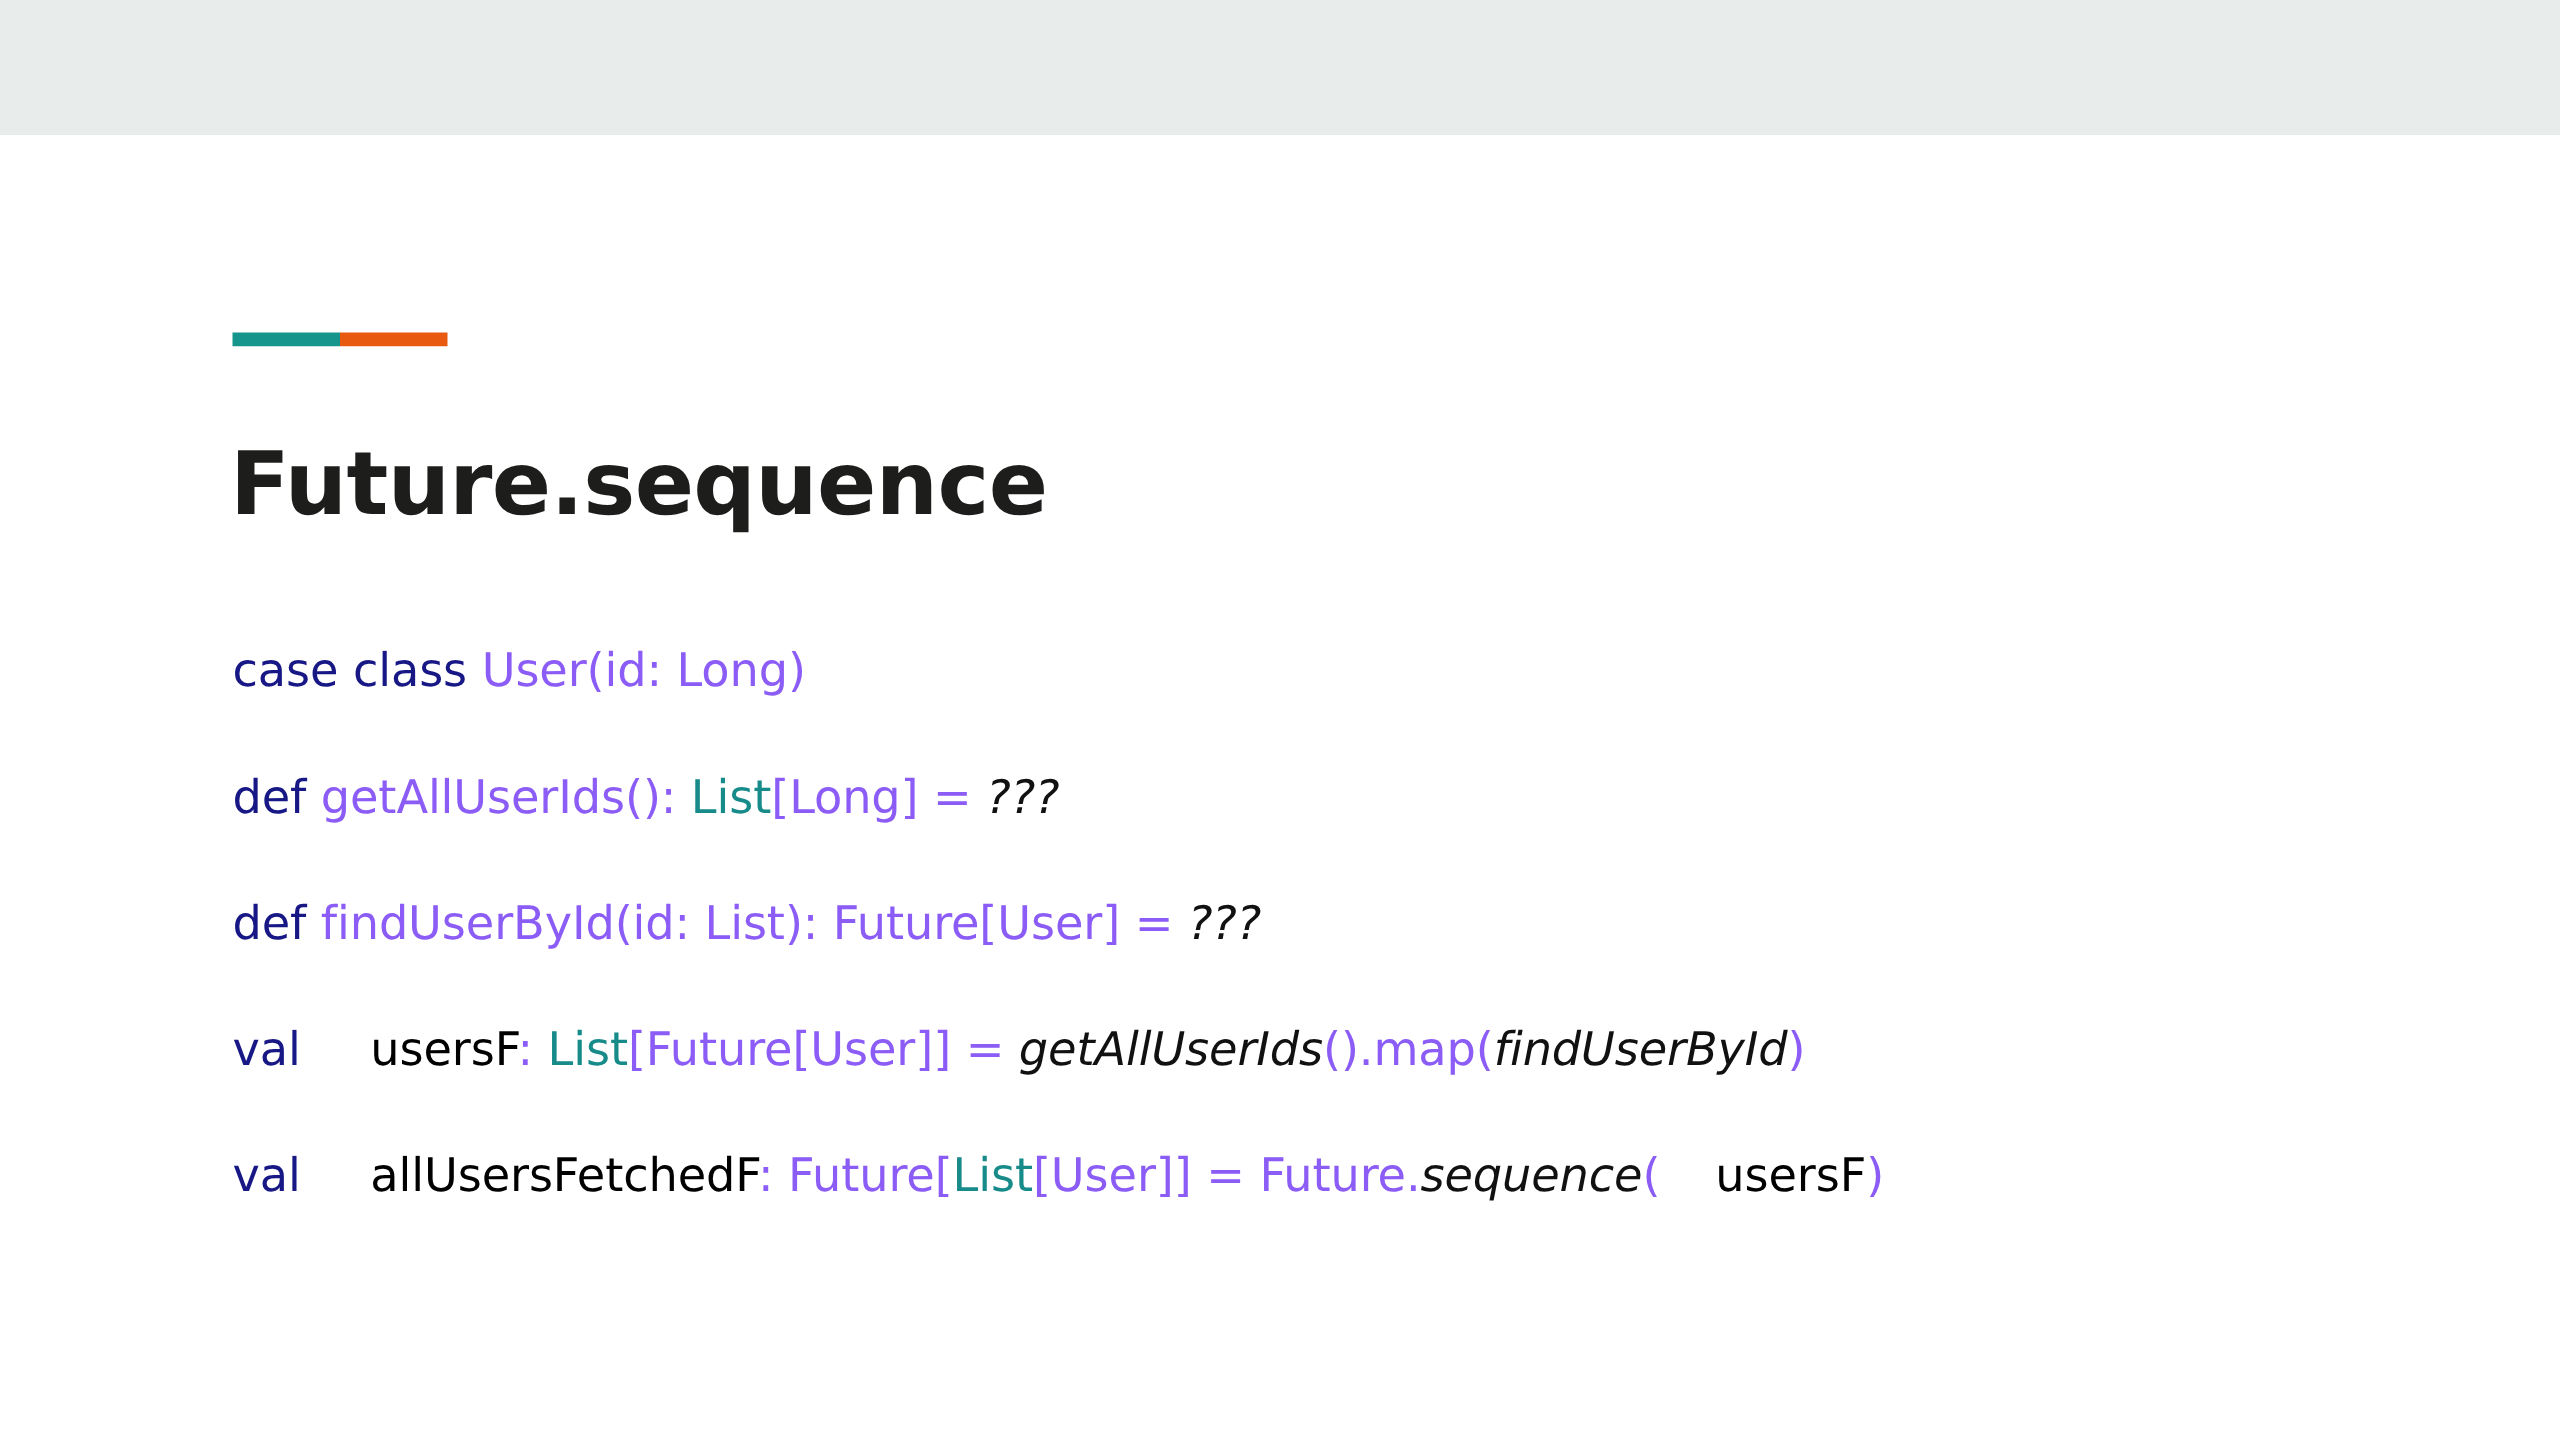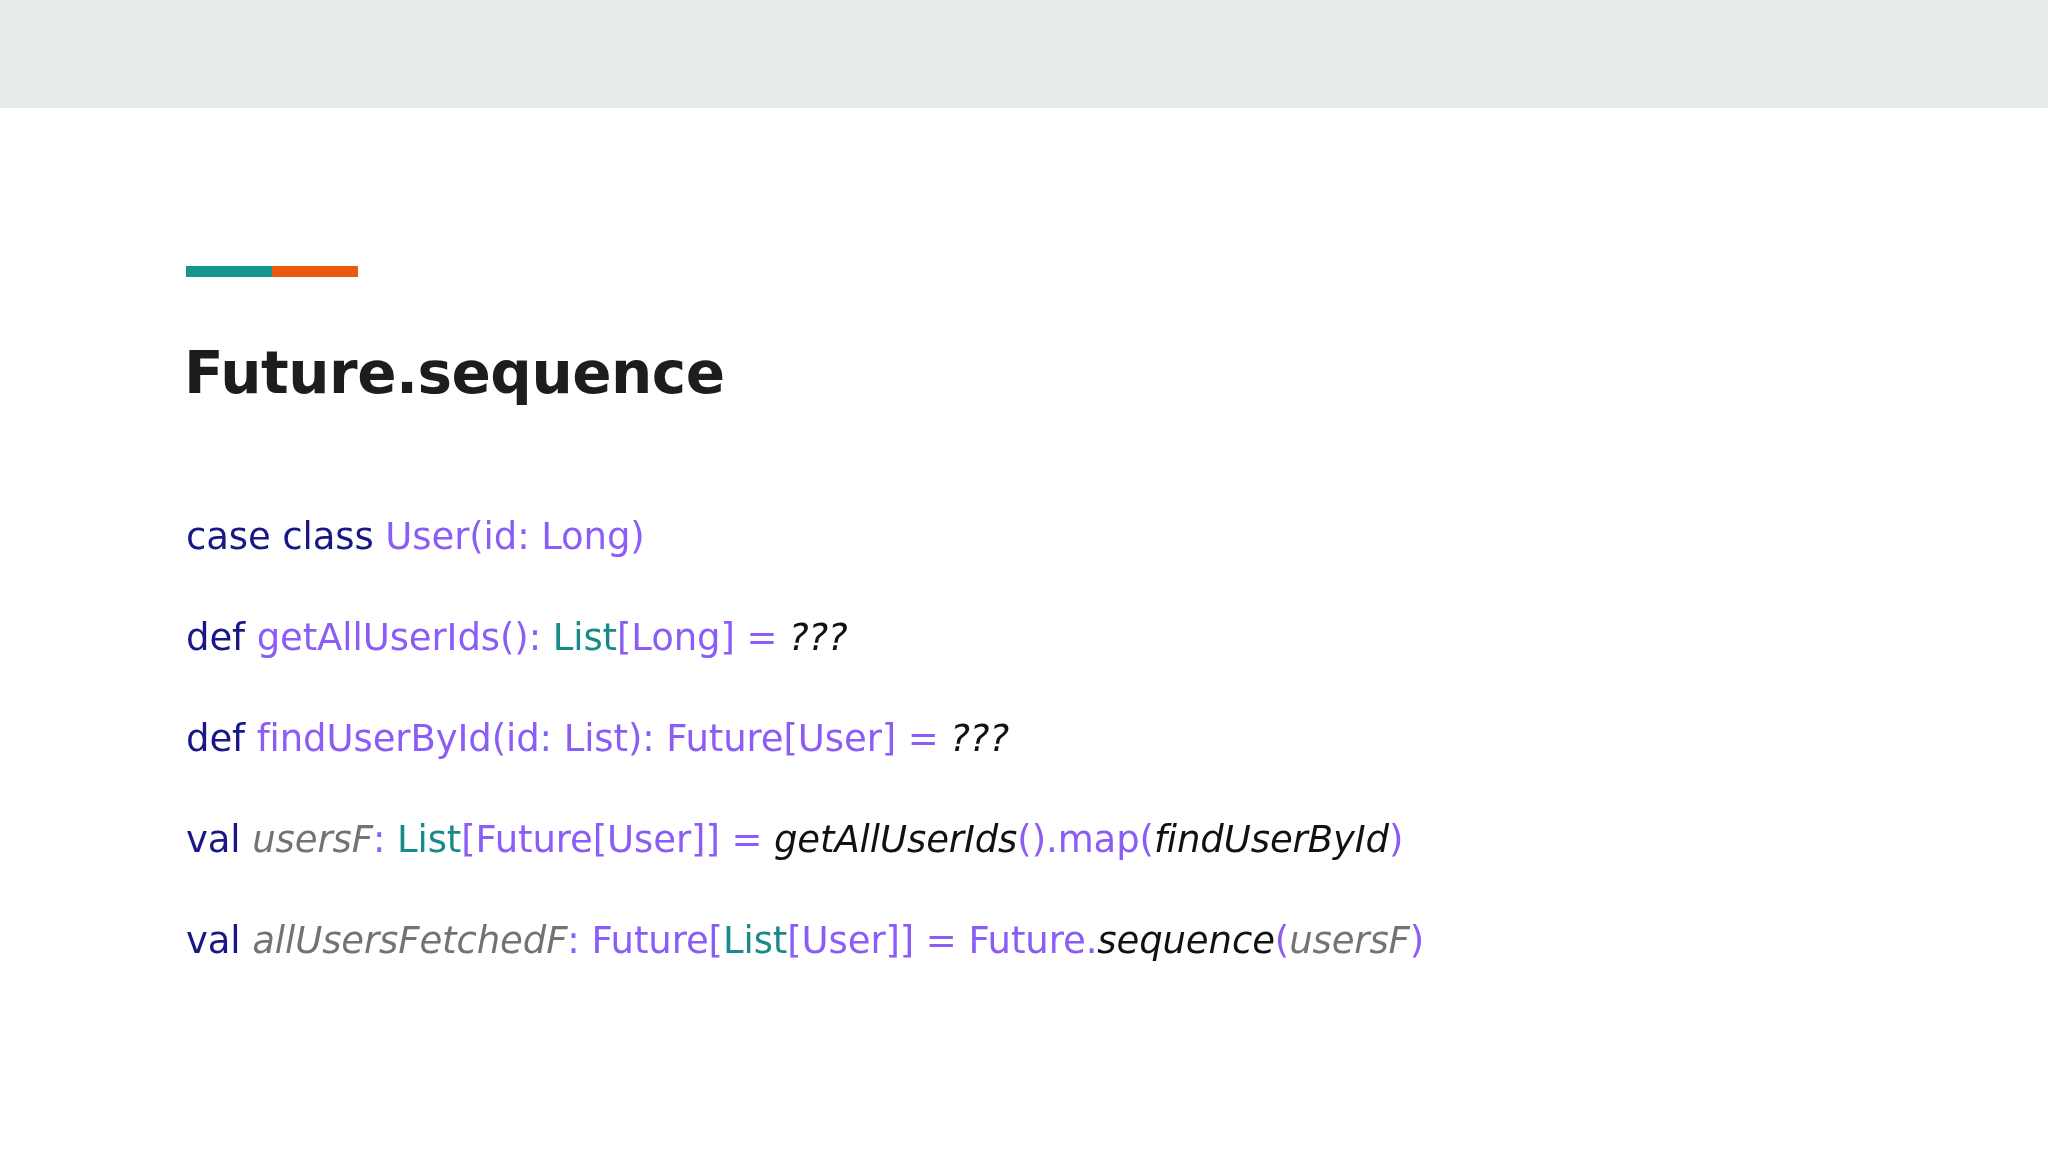--- a/index.html
+++ b/index.html
@@ -50,21 +50,21 @@
     height: 100%;
     background: #e85a10;
   }
 
   
   .slide-title {
     position: absolute;
     left: 184px;
     top: 305px;
     font-family: "DejaVu Sans", sans-serif;
-    font-size: 58px;
+    font-size: 70px;
     font-weight: 700;
     letter-spacing: -0.5px;
     color: #1d1d1b;
     line-height: 1.0;
     white-space: nowrap;
   }
 
   
   .code-block {
     position: absolute;
@@ -81,22 +81,22 @@
     letter-spacing: -0.1px;
   }
   .tok-kw {
     font-weight: 400;
     color: #171785;
   }
   .tok-type {
     color: #178a8a;
   }
   .tok-ident {
-    font-style: italic;
-    color: #737373;
+    color: #000000;
+    margin-left: 44px;
   }
   .tok-it {
     font-style: italic;
     color: #111111;
   }
   .tok-plain {
     color: #8b5cf6;
   }
 </style>
 </head>

